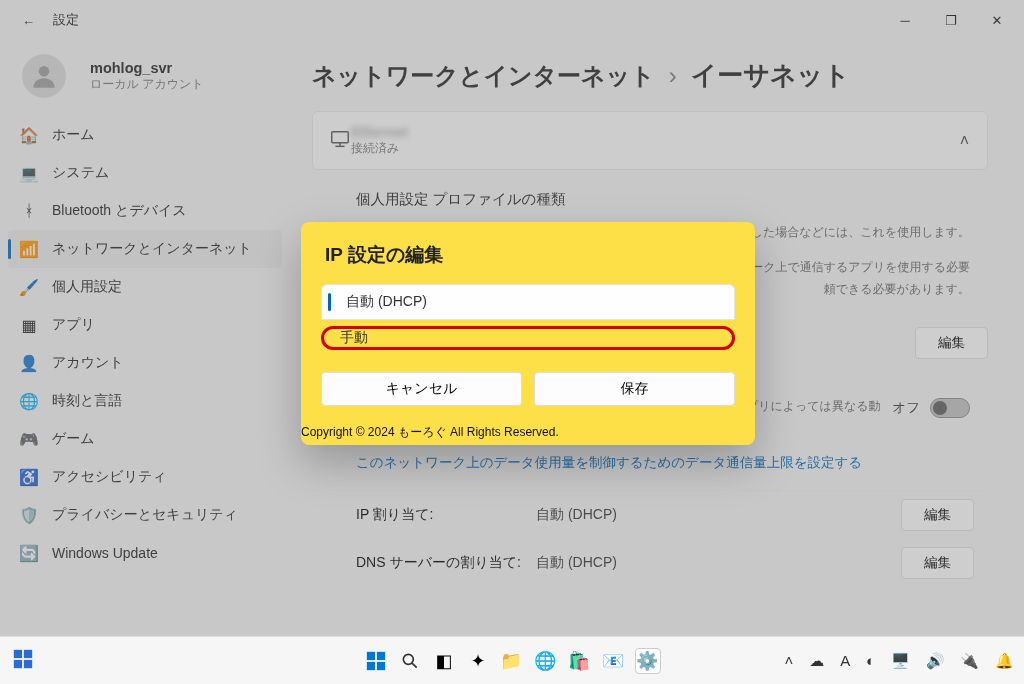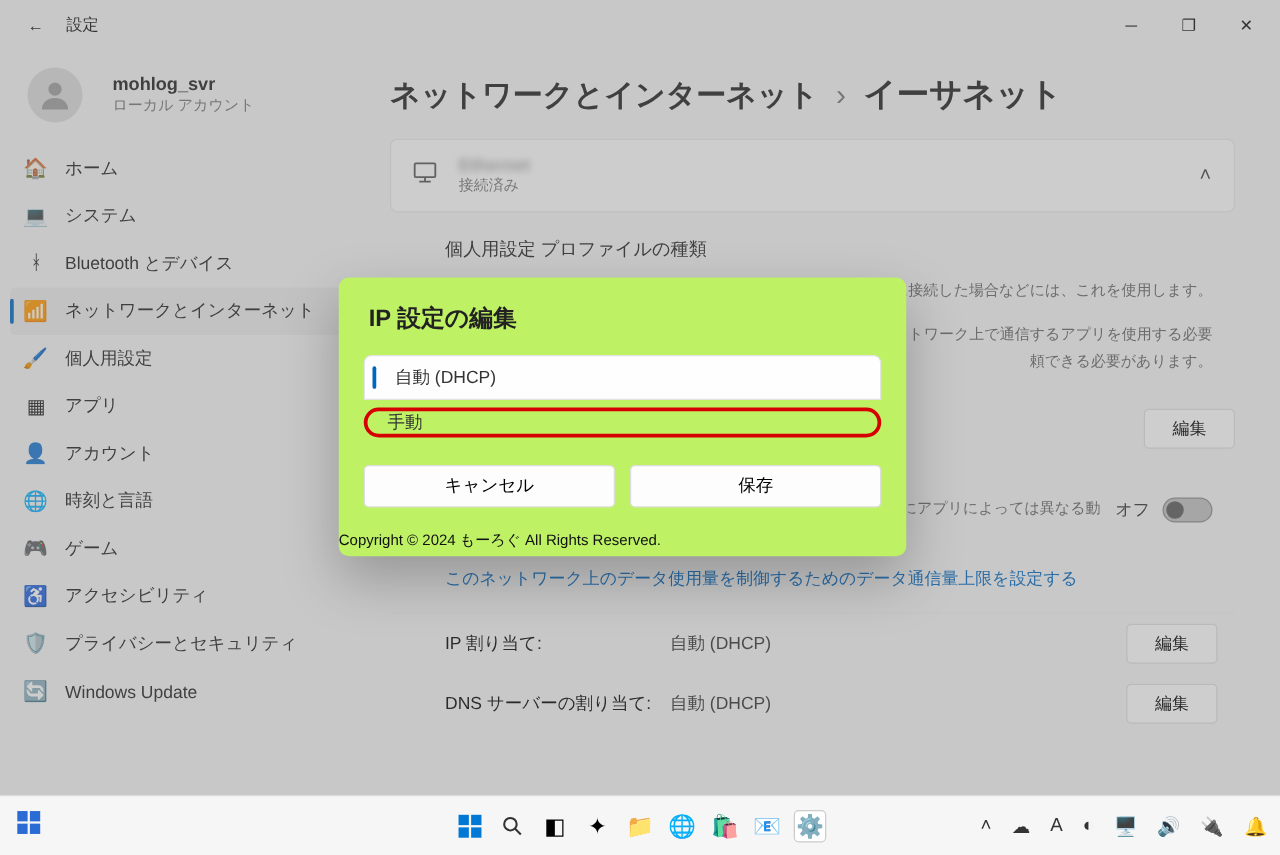--- a/index.html
+++ b/index.html
@@ -31,21 +31,21 @@
   .nav-item.active::before { content:''; position:absolute; left:0; top:9px; bottom:9px; width:3px; background:#0067c0; border-radius:3px; }
   .nav-icon { width:18px; display:flex; align-items:center; justify-content:center; font-size:16px; }
 
   .main { flex:1; padding:0 36px 0 22px; overflow:hidden; }
   .breadcrumb { display:flex; align-items:baseline; gap:14px; padding:18px 0 18px 0; font-weight:600; color:#222; }
   .breadcrumb .parent { font-size:24px; }
   .breadcrumb .sep { font-size:24px; color:#777; font-weight:400;}
   .breadcrumb .current { font-size:26px; }
 
   .card { background:#fbfbfb; border:1px solid #e6e6e6; border-radius:6px; margin-bottom:6px; }
-  .card.header { display:flex; align-items:center; gap:16px; padding:12px 46px 12px 16px; position:relative; }
+  .card.header { display:flex; align-items:center; padding:12px 46px 12px 16px; position:relative; }
   .card.header .adapter-icon { width:22px; color:#555; }
   .card.header .h-title { filter: blur(3px); color:#aaa; font-size:14px; font-weight:600;}
   .card.header .subtitle { font-size:12px; color:#777; }
   .card.header .chev { position:absolute; right:18px; top:20px; color:#444; }
 
   .section { padding:14px 18px 4px 44px; font-size:14px; color:#222; }
   .section-title { font-size:14.5px; margin-bottom:14px; }
 
   .radio-text { font-size:14px; font-weight:600; }
   .radio-desc { font-size:12px; color:#666; margin:4px 0 16px 0; line-height:1.55; }
@@ -58,21 +58,21 @@
   .toggle { width:40px; height:20px; border-radius:10px; background:#bfbfbf; position:relative; border:1px solid #8b8b8b; }
   .toggle::after { content:''; position:absolute; left:2px; top:2px; width:14px; height:14px; border-radius:50%; background:#5b5b5b; }
   .toggle-label { font-size:13.5px; margin-right:10px; color:#333; }
 
   .link { color:#0067c0; font-size:13.5px; padding:8px 0 18px 44px; display:block; }
 
   
   .dim { position:absolute; inset:0; background:rgba(120,120,120,0.35); }
 
   
-  .dialog { position:absolute; left:271px; top:222px; width:454px; background:#bef264; border-radius:8px; box-shadow:0 18px 44px rgba(0,0,0,.25); overflow:hidden; }
+  .dialog { position:absolute; left:301px; top:222px; width:454px; background:#fde047; border-radius:8px; box-shadow:0 18px 44px rgba(0,0,0,.25); overflow:hidden; }
   .dialog h2 { margin:0; padding:20px 24px 16px 24px; font-size:19px; font-weight:600; color:#222; }
   .dropdown { margin:0 20px; }
   .dropdown-head { border:1px solid #e3e3e3; background:#fefefe; border-radius:6px 6px 0 0; padding:8px 14px; font-size:14px; color:#333; position:relative; }
   .dropdown-head::before { content:''; position:absolute; left:6px; top:8px; bottom:8px; width:3px; background:#0067c0; border-radius:3px; }
   .dropdown-head span{ padding-left:10px;}
   .dropdown-item { border:3px solid #d60000; border-radius:20px; padding:0 16px; font-size:14px; color:#333; margin-top:6px; }
   .dialog-buttons { display:flex; gap:12px; padding:22px 20px 18px 20px; }
   .dialog-buttons button { flex:1; height:34px; border:1px solid #ddd; background:#fdfdfd; border-radius:4px; font-size:14px; }
   .copyright { font-size:12px; font-weight:400; color:#111; padding:0 10px 4px 0;}
 

